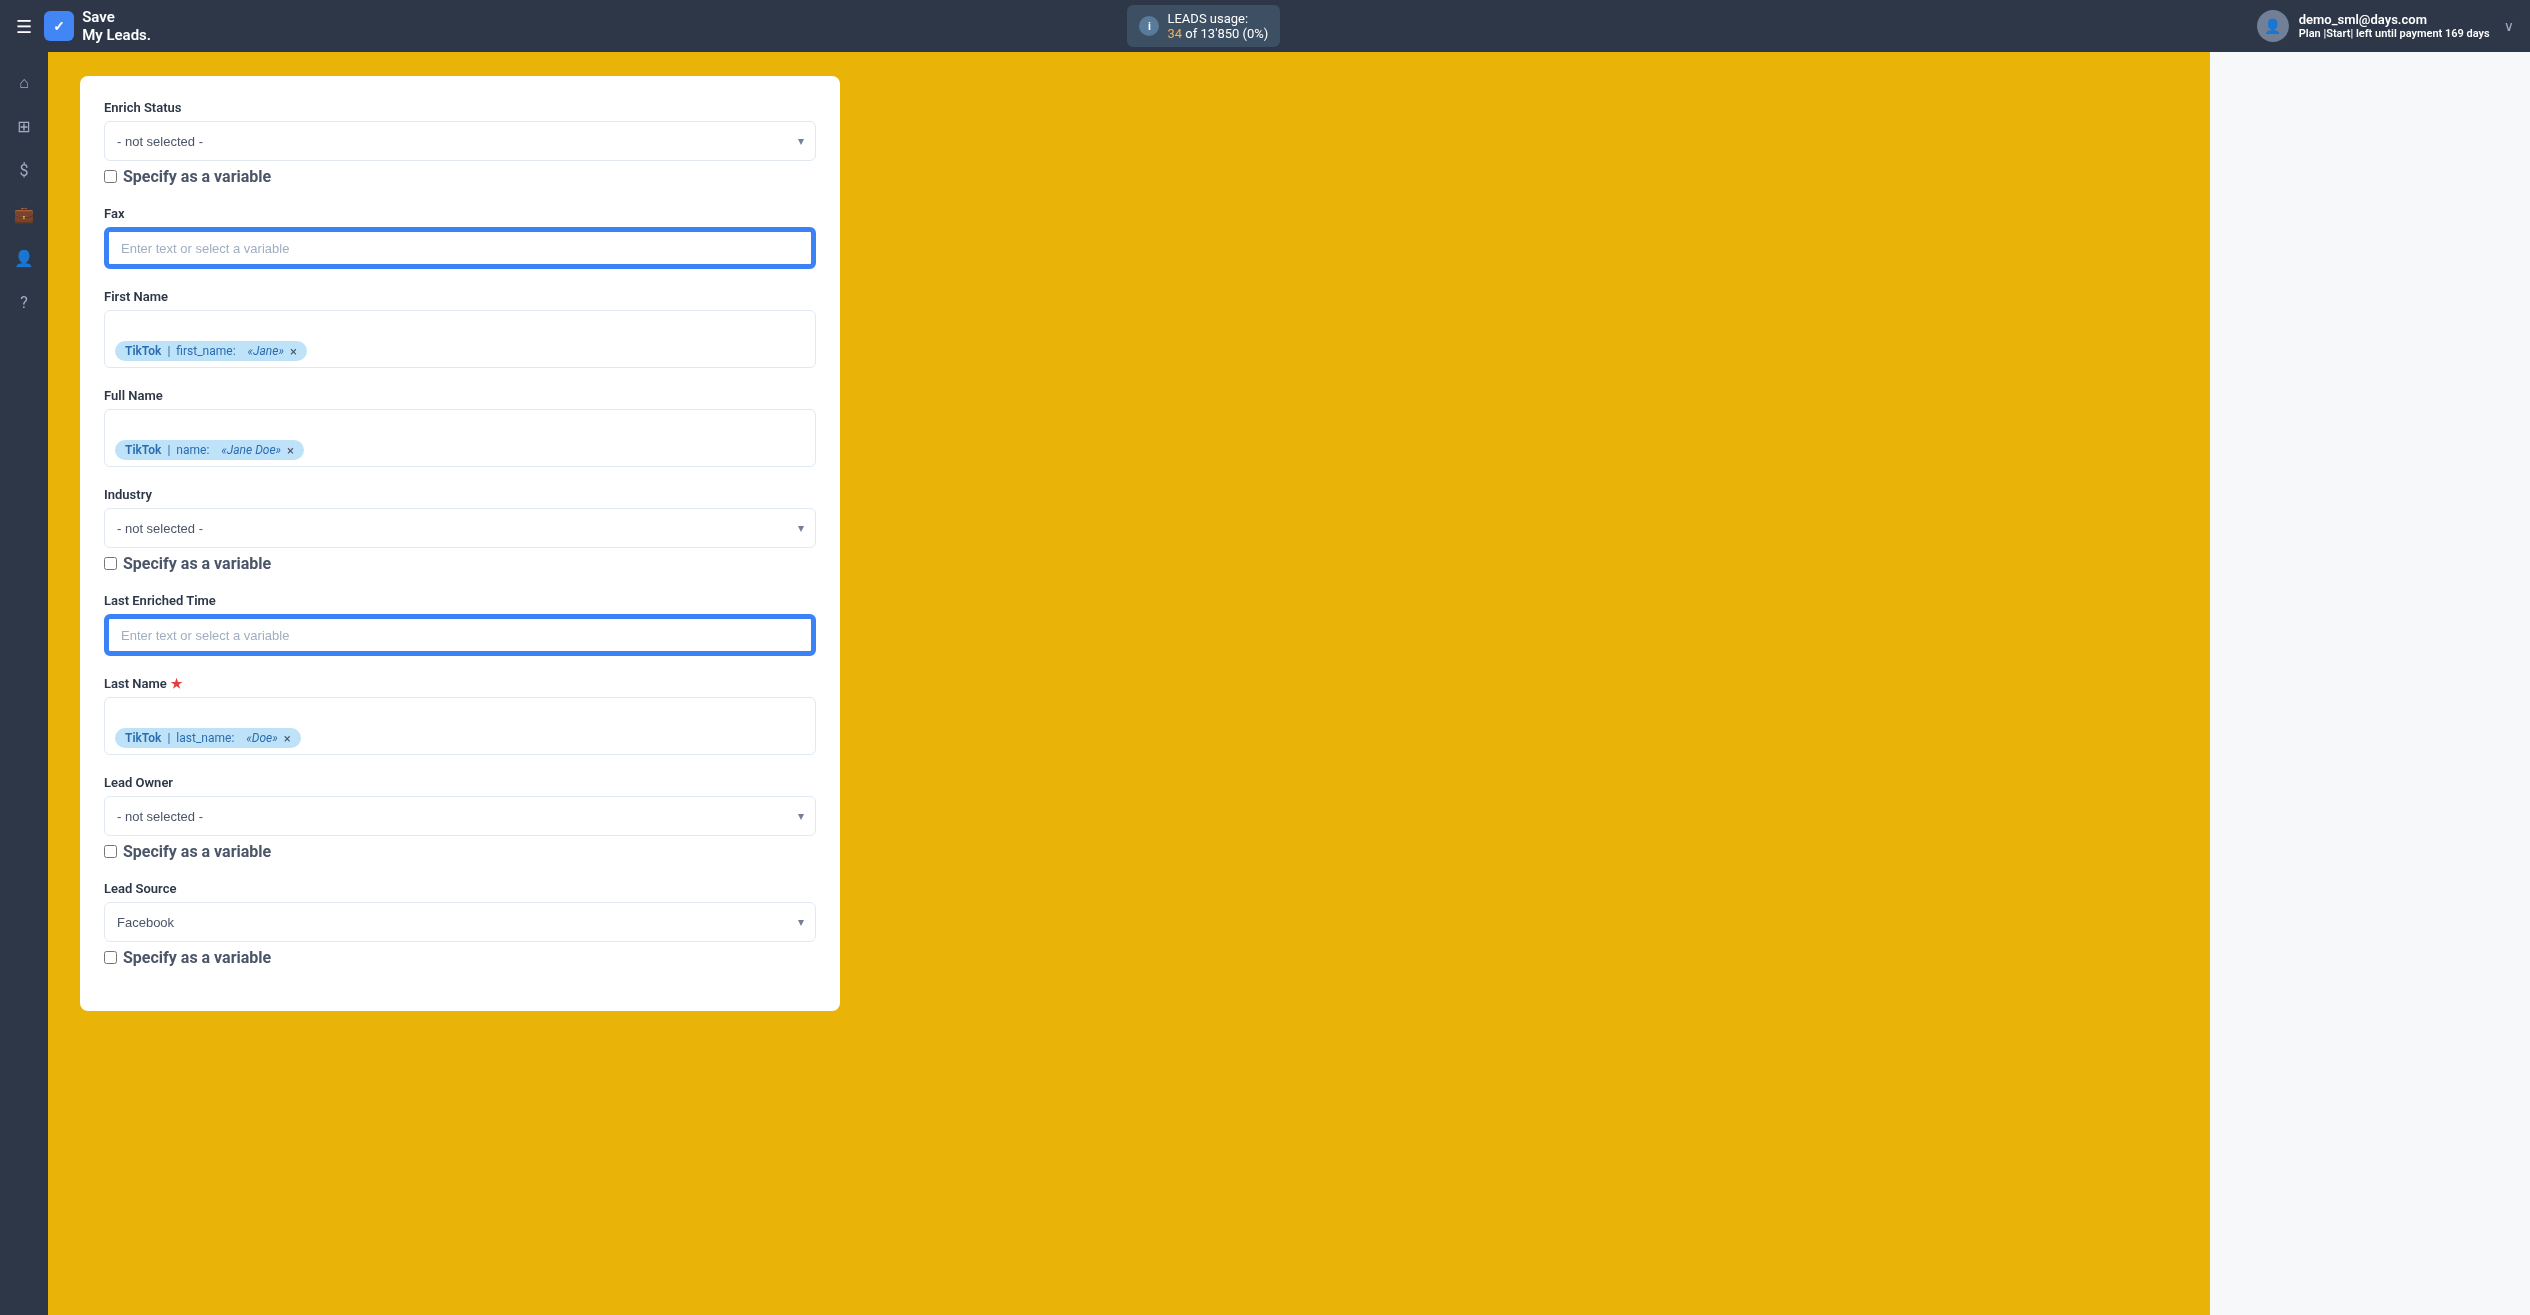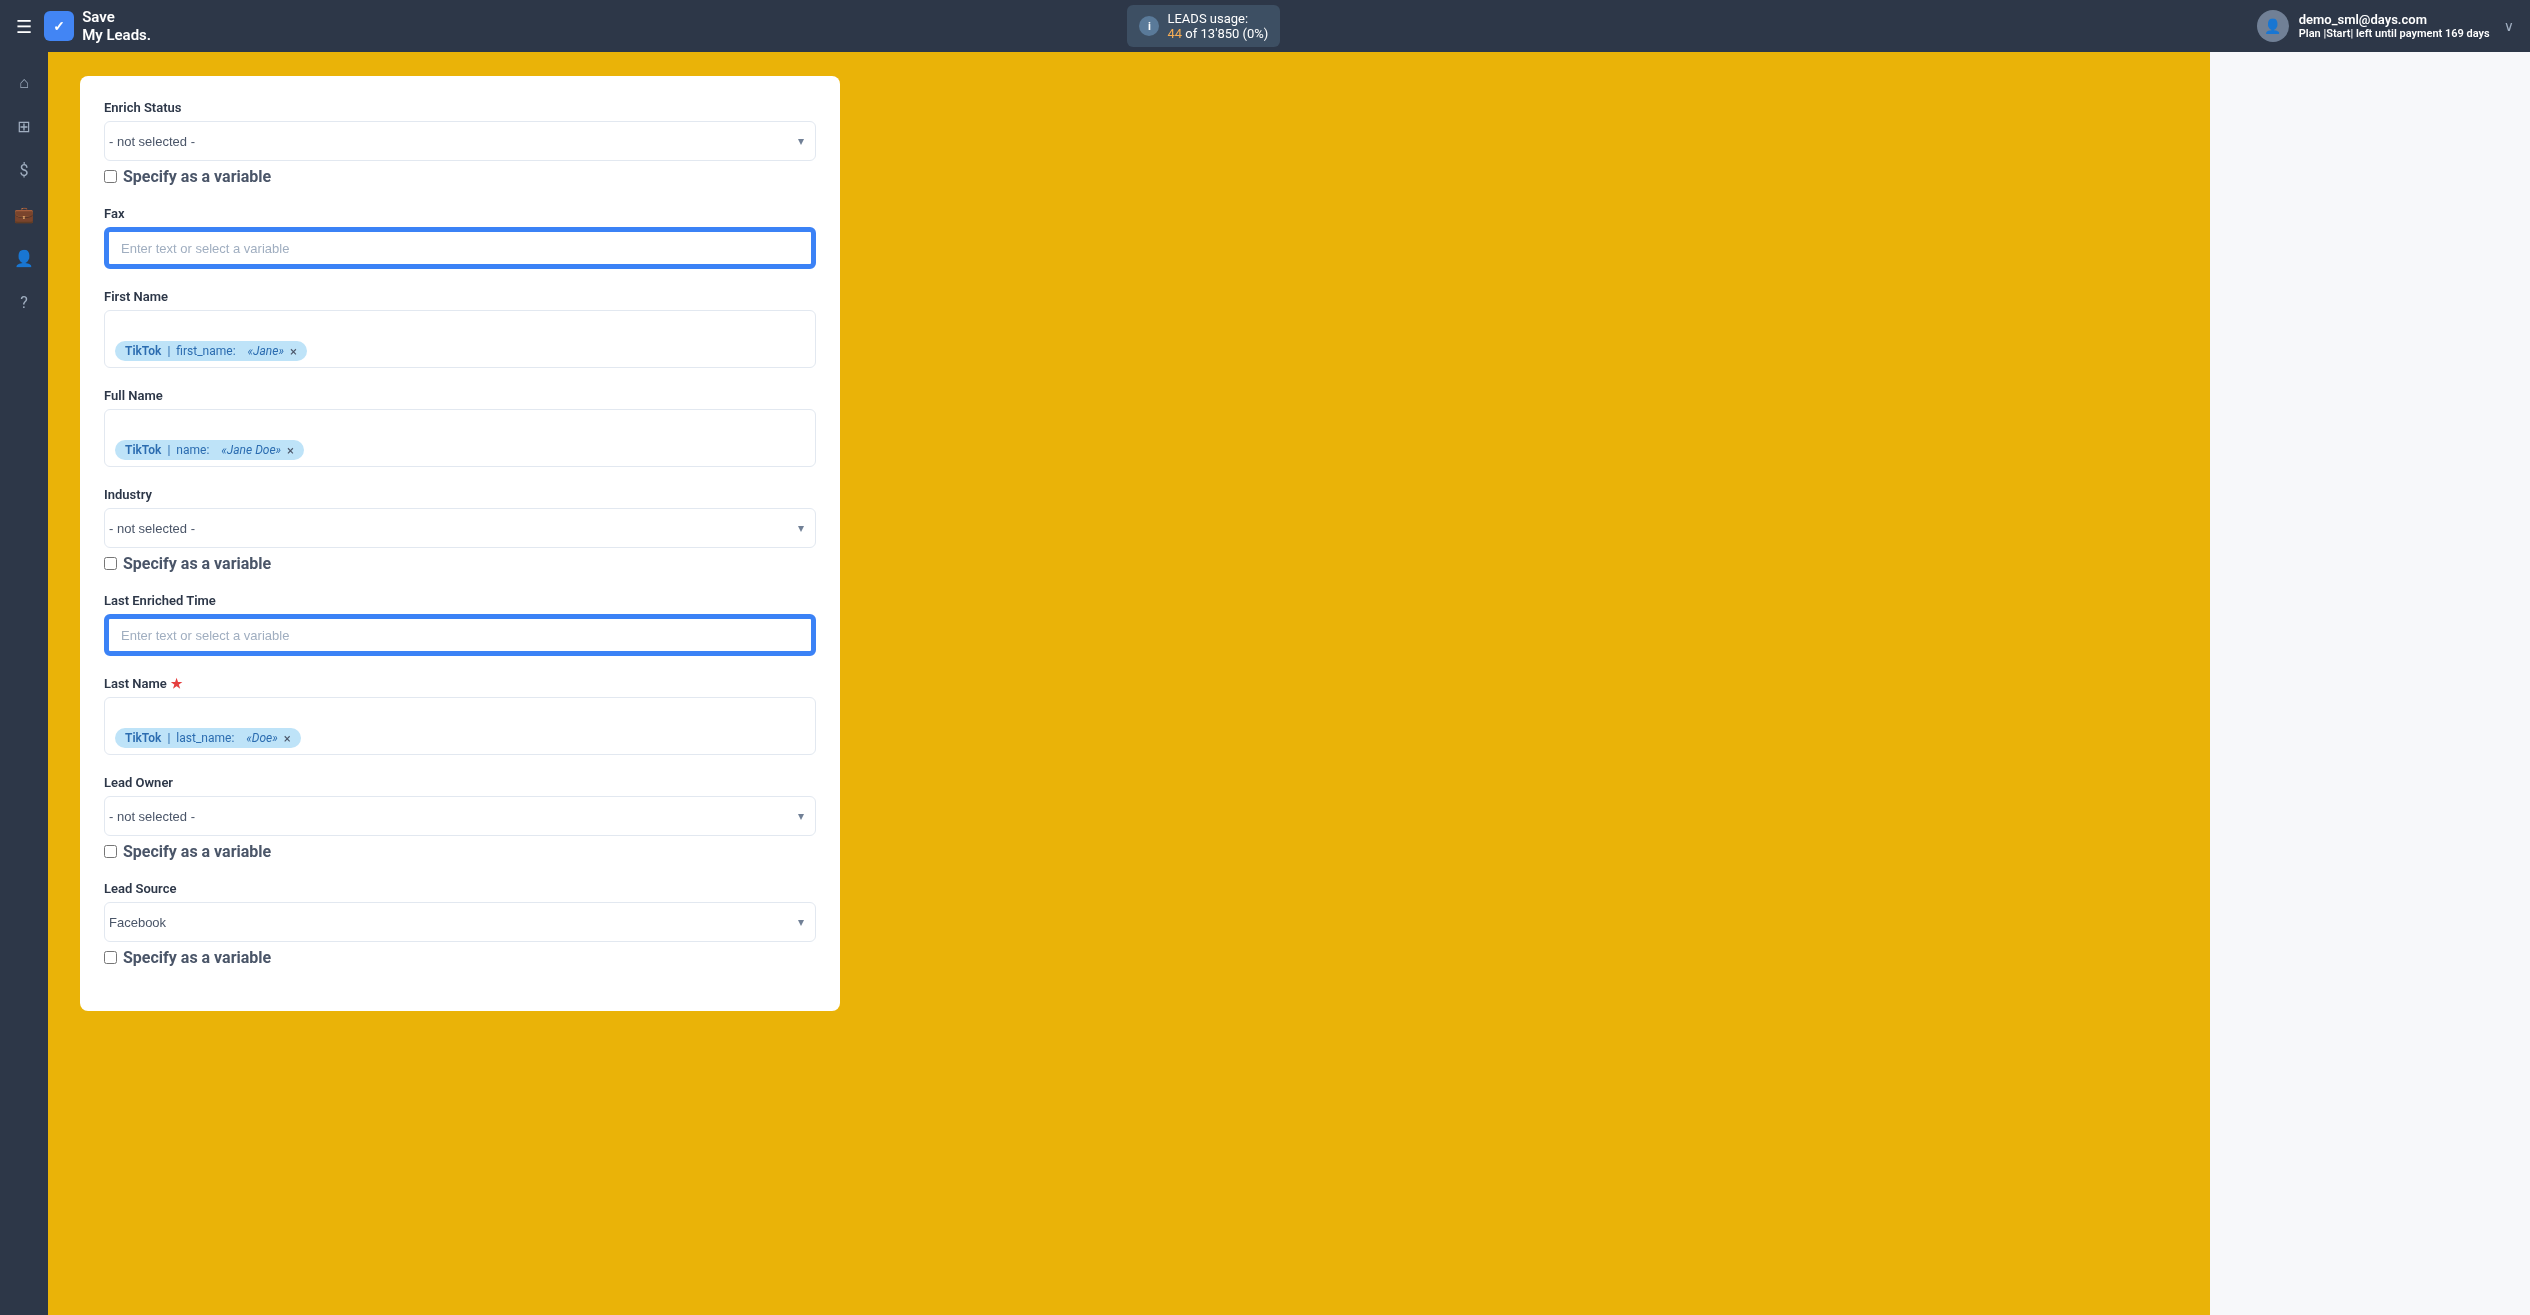--- a/index.html
+++ b/index.html
@@ -121,21 +121,21 @@
 
     .field-select-wrapper {
       position: relative;
       width: 100%;
     }
     .field-select {
       width: 100%;
       height: 40px;
       border: 1px solid #e2e8f0;
       border-radius: 6px;
-      padding: 0 36px 0 4px;
+      padding: 0 36px 0 12px;
       font-size: 13px;
       color: #4a5568;
       background: #fff;
       appearance: none;
       outline: none;
       cursor: pointer;
     }
     .select-chevron {
       position: absolute;
       right: 12px;
@@ -213,21 +213,21 @@
   </div>
 
   <div class="header-center">
     <div class="leads-usage-box">
       <div class="info-icon">
         <span>i</span>
       </div>
       <div class="leads-text">
         <span>LEADS usage:</span>
         <br>
-        <span class="orange">44</span>
+        <span class="orange">34</span>
         <span> </span><span>of</span><span> </span>
         <span>13'850</span>
         <span> </span><span>(0%)</span>
       </div>
     </div>
   </div>
 
   <div class="header-right">
     <div class="user-avatar">👤</div>
     <div class="user-info">

